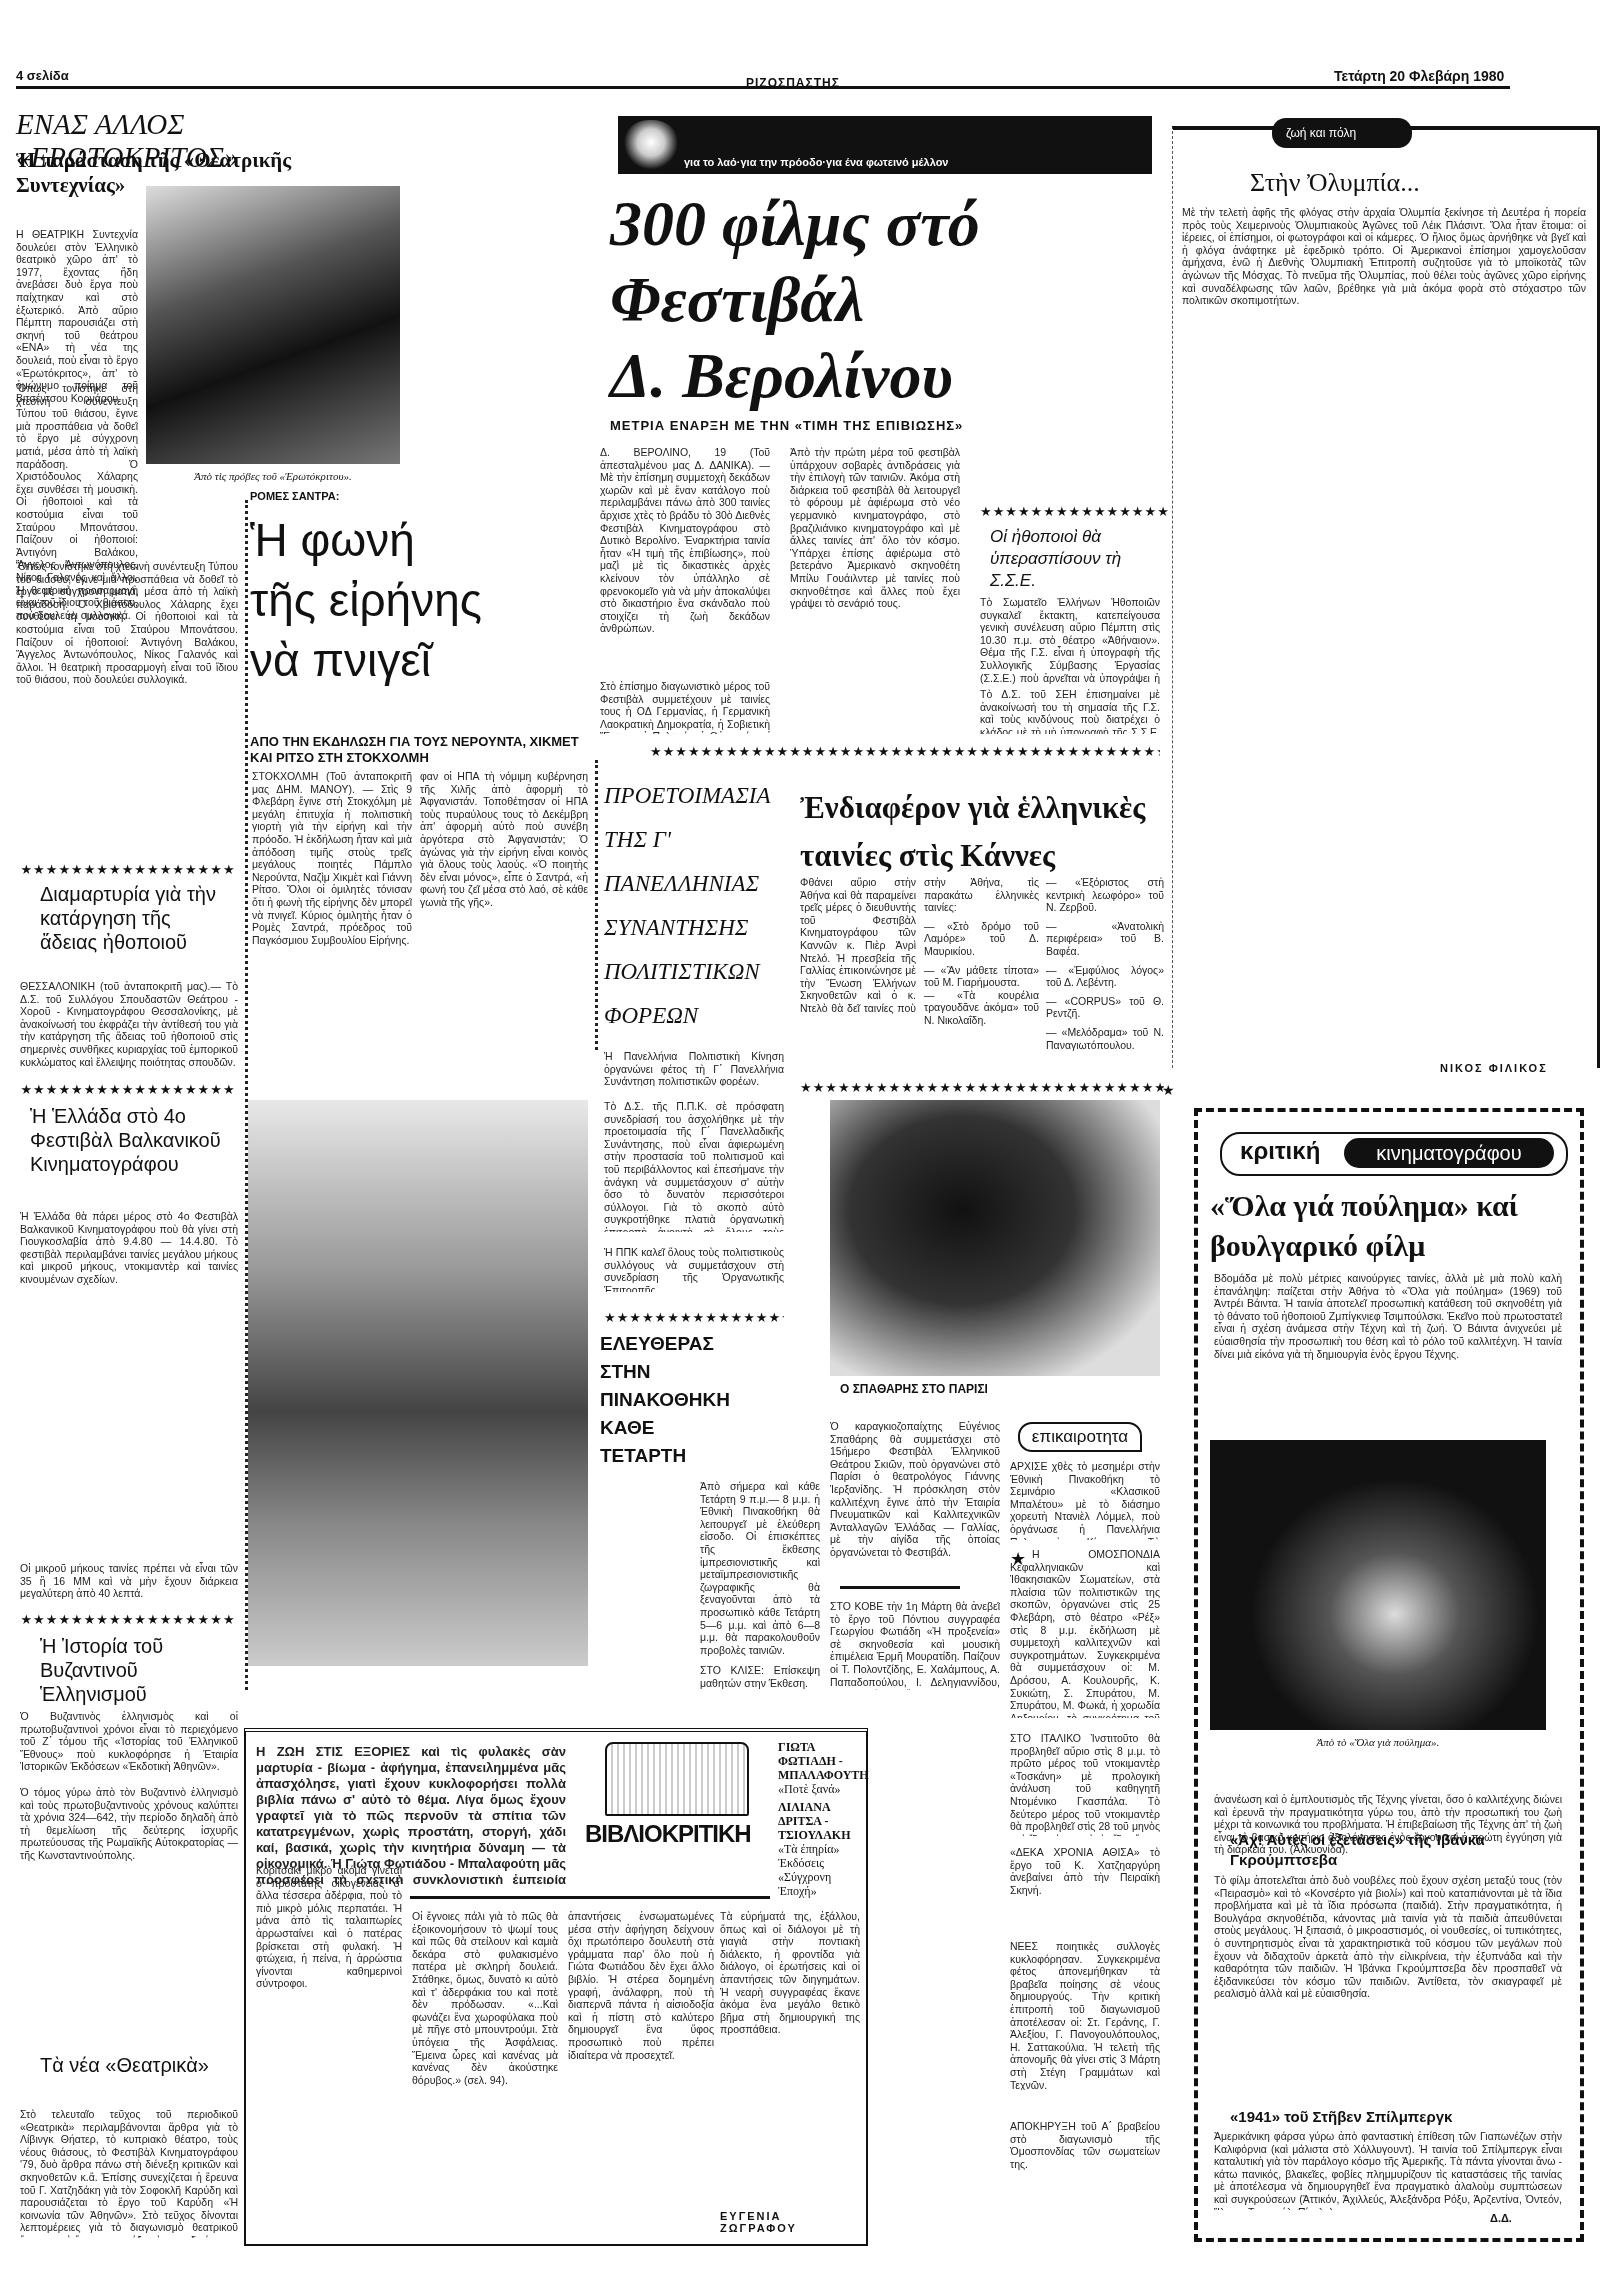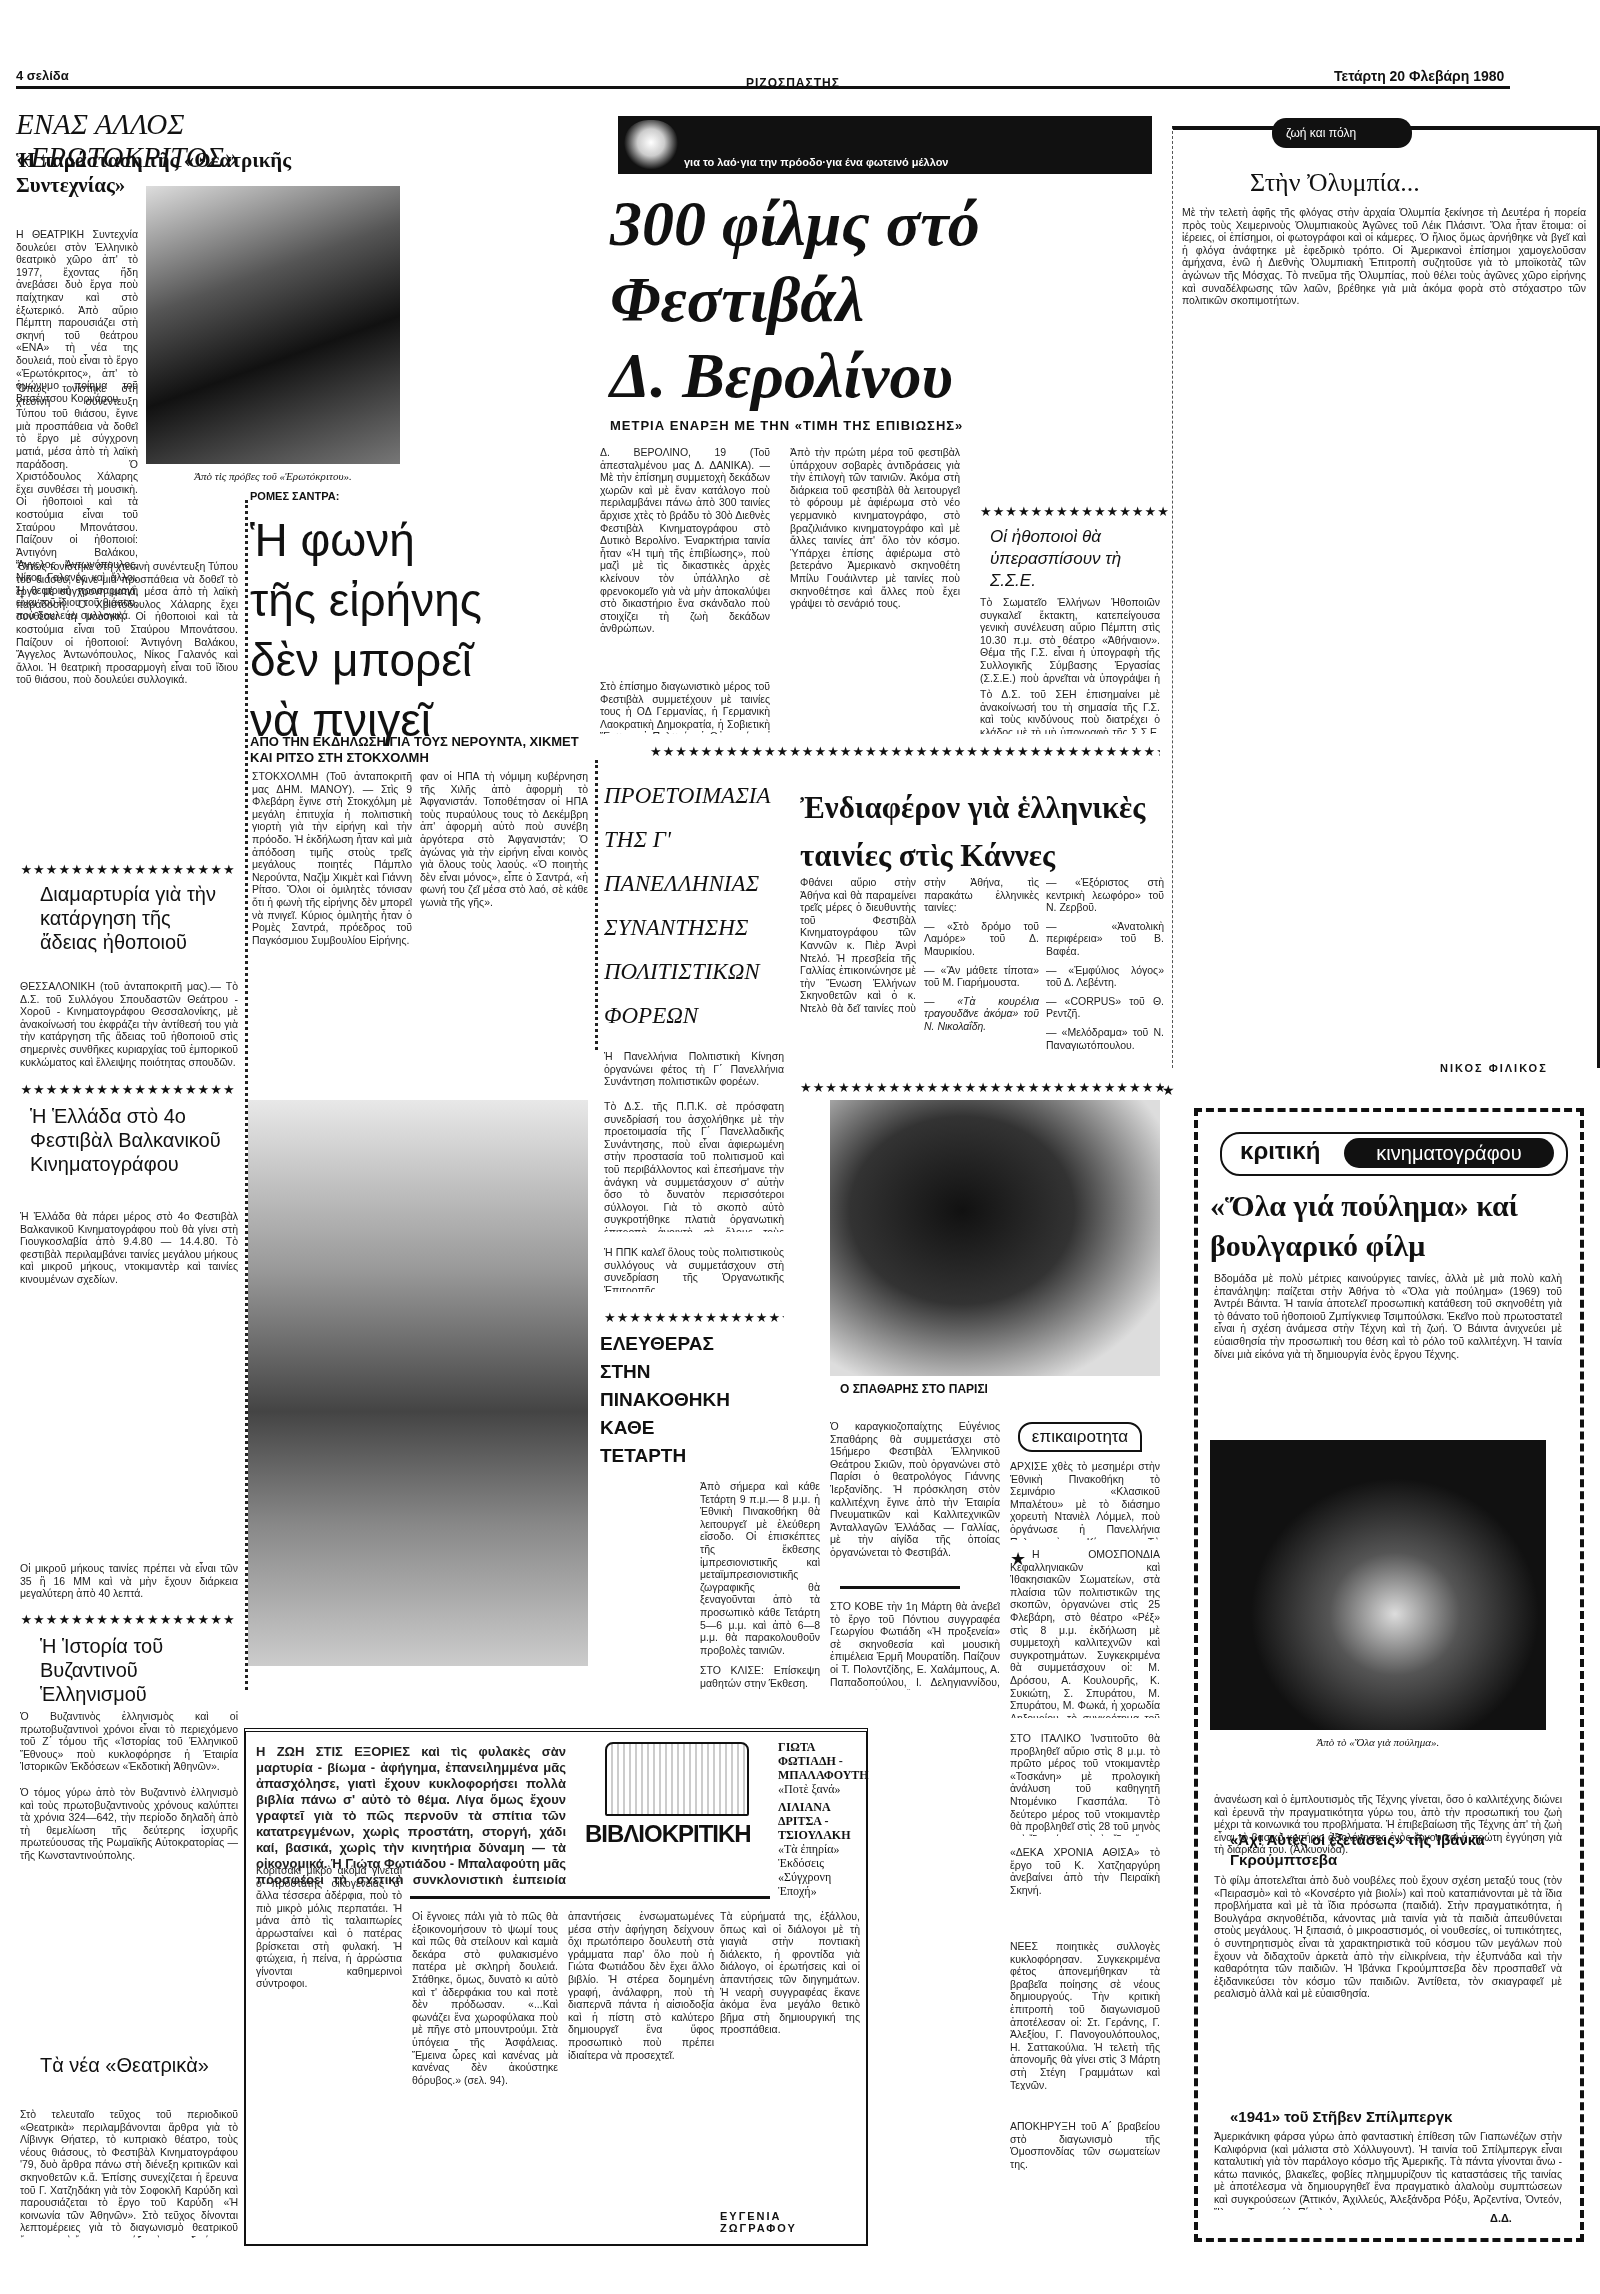--- a/index.html
+++ b/index.html
@@ -51,21 +51,20 @@
 
 <div class="abs center sans" style="left:40px;top:2052px;width:180px;font-size:20px;line-height:26px;">Τὰ νέα «Θεατρικὰ»</div>
 <div class="abs txt" style="left:20px;top:2108px;width:218px;height:130px;">Στὸ τελευταῖο τεῦχος τοῦ περιοδικοῦ «Θεατρικὰ» περιλαμβάνονται ἄρθρα γιὰ τὸ Λίβινγκ Θήατερ, τὸ κυπριακὸ θέατρο, τοὺς νέους θιάσους, τὸ Φεστιβὰλ Κινηματογράφου '79, δυὸ ἄρθρα πάνω στὴ διένεξη κριτικῶν καὶ σκηνοθετῶν κ.ἄ. Ἐπίσης συνεχίζεται ἡ ἔρευνα τοῦ Γ. Χατζηδάκη γιὰ τὸν Σοφοκλῆ Καρύδη καὶ παρουσιάζεται τὸ ἔργο τοῦ Καρύδη «Ἡ κοινωνία τῶν Ἀθηνῶν». Στὸ τεῦχος δίνονται λεπτομέρειες γιὰ τὸ διαγωνισμὸ θεατρικοῦ ἔργου, ποὺ ἔχει προκηρύξει τὸ περιοδικό.</div>
 
 <div class="abs wavy" style="left:244px;top:500px;width:1px;height:1190px;"></div>
 
 <div class="abs center sans" style="left:250px;top:490px;width:340px;font-size:11px;font-weight:bold;">ΡΟΜΕΣ ΣΑΝΤΡΑ:</div>
 <div class="abs" style="left:250px;top:510px;width:340px;height:290px;">
   <div class="center sans" style="font-size:46px;line-height:60px;">Ἡ φωνή</div>
   <div class="center sans" style="font-size:46px;line-height:60px;">τῆς εἰρήνης</div>
-  <div class="center sans" style="font-size:46px;line-height:60px;">δὲν μπορεῖ</div>
   <div class="center sans" style="font-size:46px;line-height:60px;">νὰ πνιγεῖ</div>
 </div>
 <div class="abs center sans" style="left:250px;top:734px;width:340px;font-size:13px;font-weight:bold;line-height:16px;">ΑΠΟ ΤΗΝ ΕΚΔΗΛΩΣΗ ΓΙΑ ΤΟΥΣ ΝΕΡΟΥΝΤΑ, ΧΙΚΜΕΤ ΚΑΙ ΡΙΤΣΟ ΣΤΗ ΣΤΟΚΧΟΛΜΗ</div>
 <div class="abs txt" style="left:252px;top:770px;width:160px;height:904px;">ΣΤΟΚΧΟΛΜΗ (Τοῦ ἀνταποκριτῆ μας ΔΗΜ. ΜΑΝΟΥ). — Στὶς 9 Φλεβάρη ἔγινε στὴ Στοκχόλμη μὲ μεγάλη ἐπιτυχία ἡ πολιτιστικὴ γιορτὴ γιὰ τὴν εἰρήνη καὶ τὴν πρόοδο. Ἡ ἐκδήλωση ἦταν καὶ μιὰ ἀπόδοση τιμῆς στοὺς τρεῖς μεγάλους ποιητές Πάμπλο Νερούντα, Ναζὶμ Χικμὲτ καὶ Γιάννη Ρίτσο. Ὅλοι οἱ ὁμιλητὲς τόνισαν ὅτι ἡ φωνὴ τῆς εἰρήνης δὲν μπορεῖ νὰ πνιγεῖ. Κύριος ὁμιλητὴς ἦταν ὁ Ρομὲς Σαντρά, πρόεδρος τοῦ Παγκόσμιου Συμβουλίου Εἰρήνης.</div>
 <div class="abs txt" style="left:420px;top:770px;width:168px;height:904px;">φαν οἱ ΗΠΑ τὴ νόμιμη κυβέρνηση τῆς Χιλῆς ἀπὸ ἀφορμὴ τὸ Ἀφγανιστάν. Τοποθέτησαν οἱ ΗΠΑ τοὺς πυραύλους τους τὸ Δεκέμβρη ἀπ' ἀφορμὴ αὐτὸ ποὺ συνέβη ἀργότερα στὸ Ἀφγανιστάν; Ὁ ἀγώνας γιὰ τὴν εἰρήνη εἶναι κοινὸς γιὰ ὅλους τοὺς λαούς. «Ὁ ποιητὴς δὲν εἶναι μόνος», εἶπε ὁ Σαντρά, «ἡ φωνή του ζεῖ μέσα στὸ λαό, σὲ κάθε γωνιὰ τῆς γῆς».</div>
 
 <div class="abs" style="left:618px;top:116px;width:534px;height:58px;background:#111;">
   <div class="abs" style="left:6px;top:4px;width:54px;height:50px;background:radial-gradient(circle at 50% 45%,#fff 0%,#ccc 35%,#111 70%);border-radius:45%;"></div>
   <div class="abs center sans" style="left:66px;top:40px;width:460px;color:#fff;font-size:11px;font-weight:bold;">για το λαό·για την πρόοδο·για ένα φωτεινό μέλλον</div>
 </div>
@@ -99,21 +98,21 @@
 <div class="abs txt" style="left:604px;top:1100px;width:180px;height:132px;">Τὸ Δ.Σ. τῆς Π.Π.Κ. σὲ πρόσφατη συνεδρίασή του ἀσχολήθηκε μὲ τὴν προετοιμασία τῆς Γ΄ Πανελλαδικῆς Συνάντησης, ποὺ εἶναι ἀφιερωμένη στὴν προστασία τοῦ πολιτισμοῦ καὶ τοῦ περιβάλλοντος καὶ ἐπεσήμανε τὴν ἀνάγκη νὰ συμμετάσχουν σ' αὐτὴν ὅσο τὸ δυνατὸν περισσότεροι σύλλογοι. Γιὰ τὸ σκοπὸ αὐτὸ συγκροτήθηκε πλατιὰ ὀργανωτικὴ ἐπιτροπὴ ἀνοιχτὴ σὲ ὅλους τοὺς συλλόγους καὶ τὶς προτάσεις.</div>
 <div class="abs txt" style="left:604px;top:1246px;width:180px;height:46px;">Ἡ ΠΠΚ καλεῖ ὅλους τοὺς πολιτιστικοὺς συλλόγους νὰ συμμετάσχουν στὴ συνεδρίαση τῆς Ὀργανωτικῆς Ἐπιτροπῆς.</div>
 <div class="abs stars" style="left:604px;top:1310px;width:180px;">★★★★★★★★★★★★★★★★★</div>
 
 <div class="abs center serif" style="left:800px;top:784px;width:370px;font-weight:bold;font-size:31px;line-height:48px;">Ἐνδιαφέρον γιὰ ἑλληνικὲς ταινίες στὶς Κάννες</div>
 <div class="abs txt" style="left:800px;top:876px;width:116px;height:138px;">Φθάνει αὔριο στὴν Ἀθήνα καὶ θὰ παραμείνει τρεῖς μέρες ὁ διευθυντὴς τοῦ Φεστιβὰλ Κινηματογράφου τῶν Καννῶν κ. Πιὲρ Ἀνρὶ Ντελό. Ἡ πρεσβεία τῆς Γαλλίας ἐπικοινώνησε μὲ τὴν Ἕνωση Ἑλλήνων Σκηνοθετῶν καὶ ὁ κ. Ντελὸ θὰ δεῖ ταινίες ποὺ ἐνδιαφέρεται στὴ διάρκεια τῆς παραμονῆς του</div>
 <div class="abs" style="left:924px;top:876px;width:240px;">
   <div class="txt" style="width:115px;">στὴν Ἀθήνα, τὶς παρακάτω ἑλληνικὲς ταινίες:</div>
   <div class="txt" style="width:115px;margin-top:6px;">— «Στὸ δρόμο τοῦ Λαμόρε» τοῦ Δ. Μαυρικίου.</div>
   <div class="txt" style="width:115px;margin-top:6px;">— «Ἂν μάθετε τίποτα» τοῦ Μ. Γιαρήμουστα.</div>
-  <div class="txt" style="width:115px;margin-top:6px;font-style:italic;">— «Τὰ κουρέλια τραγουδᾶνε ἀκόμα» τοῦ Ν. Νικολαΐδη.</div>
+  <div class="txt" style="width:115px;">— «Τὰ κουρέλια τραγουδᾶνε ἀκόμα» τοῦ Ν. Νικολαΐδη.</div>
 </div>
 <div class="abs" style="left:1046px;top:876px;width:118px;">
   <div class="txt">— «Ἐξόριστος στὴ κεντρικὴ λεωφόρο» τοῦ Ν. Ζερβοῦ.</div>
   <div class="txt" style="margin-top:6px;">— «Ἀνατολικὴ περιφέρεια» τοῦ Β. Βαφέα.</div>
   <div class="txt" style="margin-top:6px;">— «Ἐμφύλιος λόγος» τοῦ Δ. Λεβέντη.</div>
   <div class="txt" style="margin-top:6px;">— «CORPUS» τοῦ Θ. Ρεντζῆ.</div>
   <div class="txt" style="margin-top:6px;">— «Μελόδραμα» τοῦ Ν. Παναγιωτόπουλου.</div>
 </div>
 <div class="abs stars" style="left:800px;top:1080px;width:364px;">★★★★★★★★★★★★★★★★★★★★★★★★★★★★★★★★★★★★★★★★★★</div>
 

